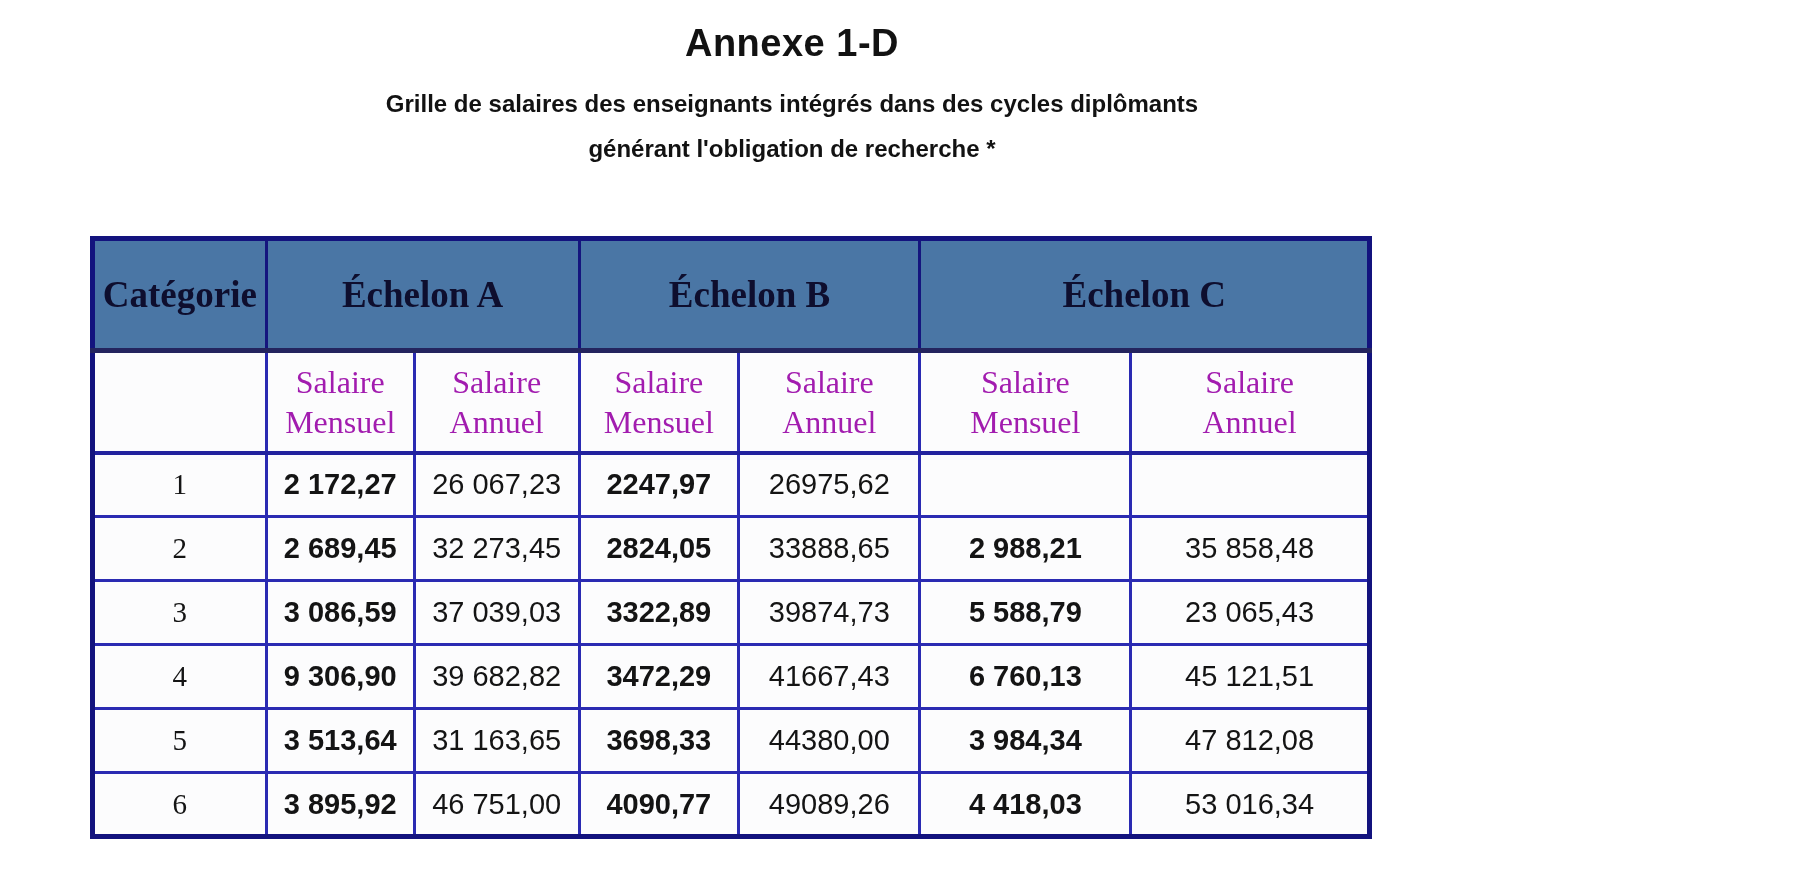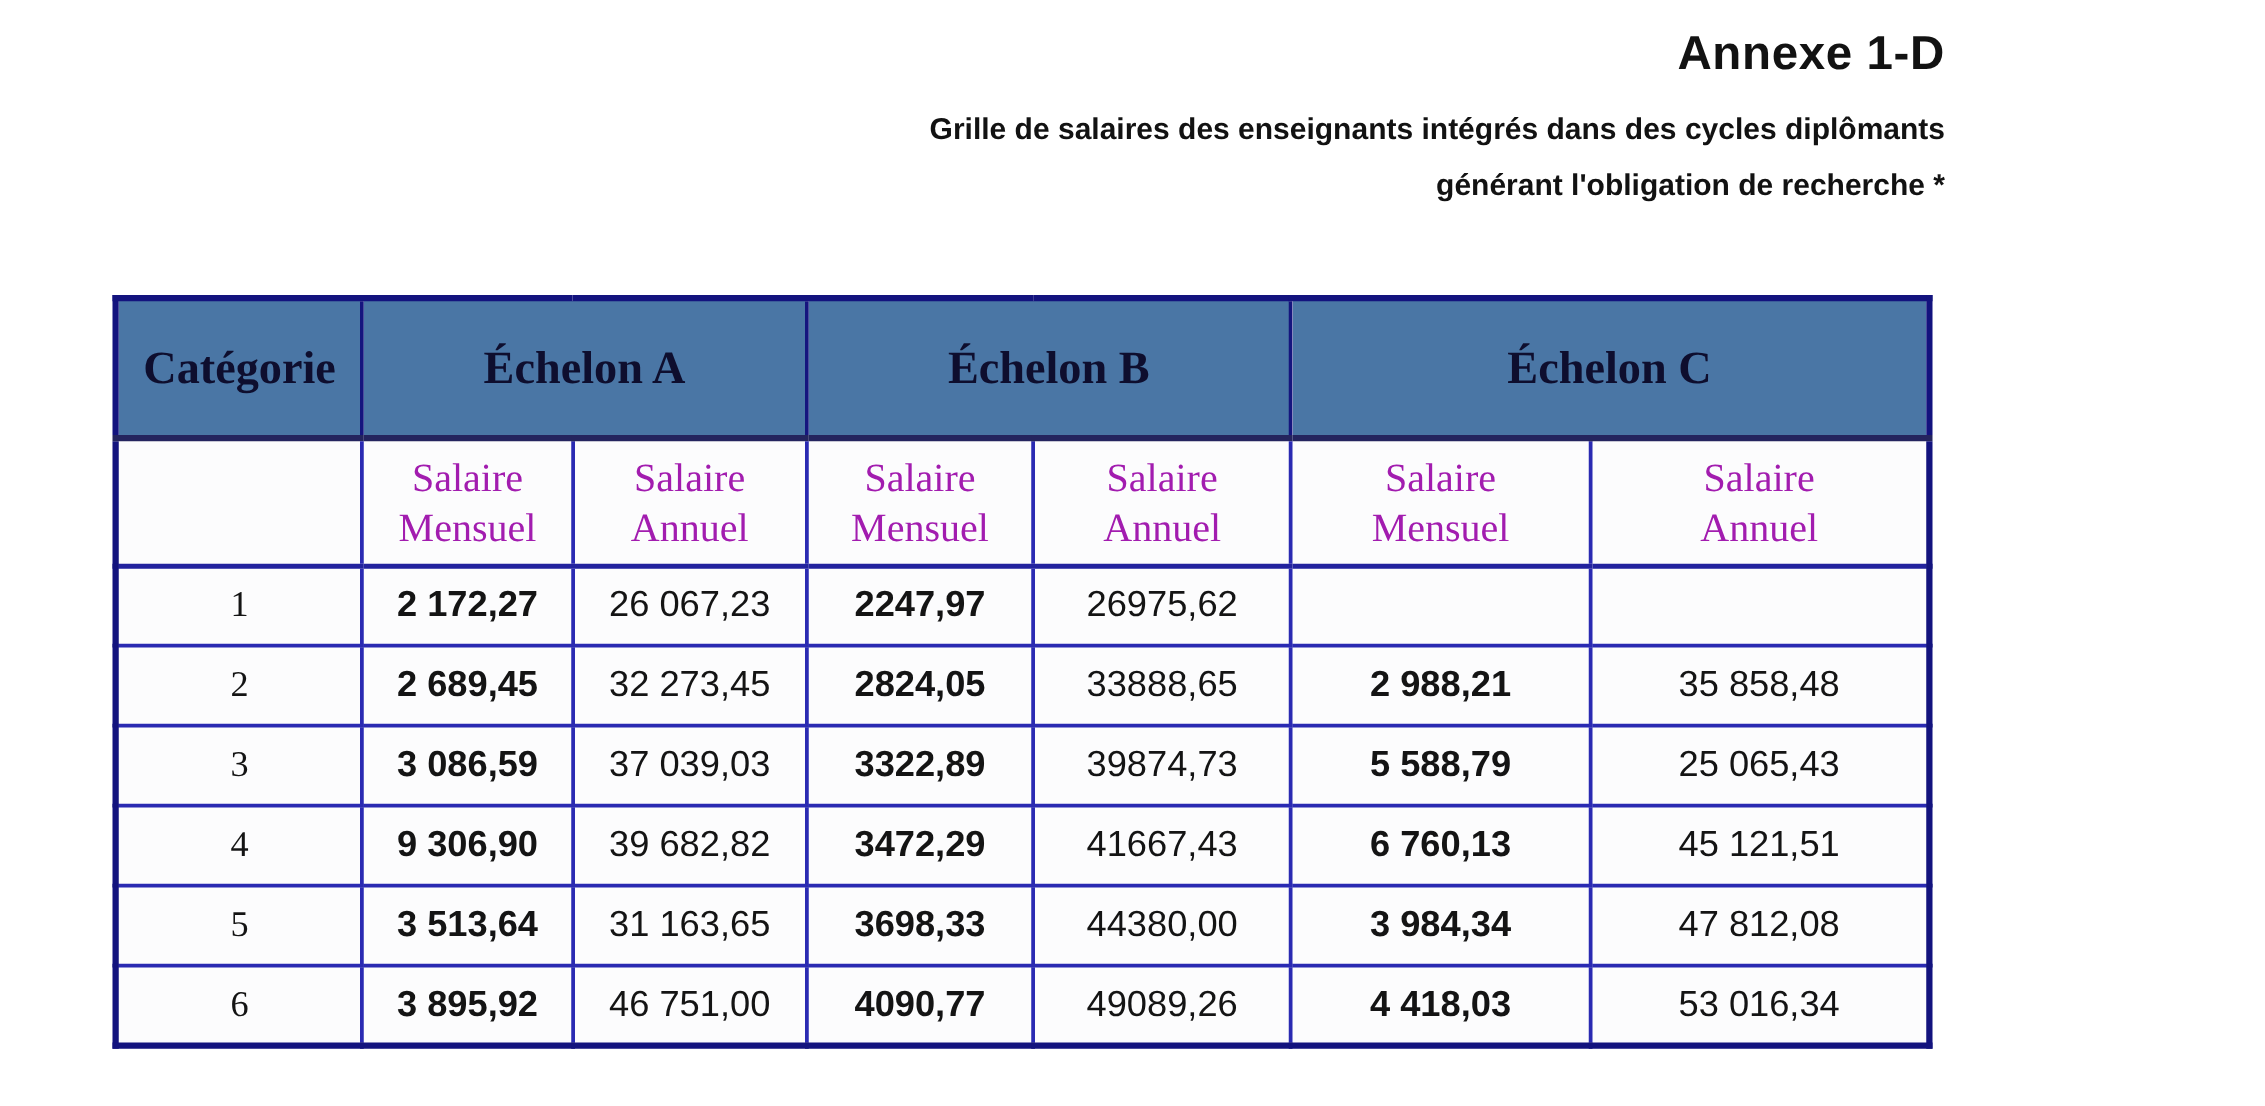--- a/index.html
+++ b/index.html
@@ -12,43 +12,43 @@
     width: 1812px;
     height: 885px;
     background: #ffffff;
     overflow: hidden;
     font-family: "Liberation Sans", sans-serif;
     color: #111111;
   }
   .title-block {
     position: absolute;
     top: 22px;
-    left: 4px;
+    left: 16px;
     width: 1552px;
-    text-align: right;
+    text-align: center;
   }
   .doc-title {
     font-size: 38px;
     font-weight: bold;
     color: #121212;
     margin: 0 0 16px 0;
     letter-spacing: 0.5px;
   }
   .doc-subtitle {
     font-size: 24px;
     font-weight: bold;
     color: #121212;
     line-height: 45px;
     margin: 0;
   }
   table.salary-grid {
     position: absolute;
     left: 90px;
     top: 236px;
-    width: 1456px;
+    width: 1282px;
     border-collapse: collapse;
     table-layout: fixed;
     border: 5px solid #13137e;
     background: #fbfbfc;
   }
   .salary-grid col.c-cat   { width: 13.6%; }
   .salary-grid col.c-am    { width: 11.6%; }
   .salary-grid col.c-aa    { width: 12.9%; }
   .salary-grid col.c-bm    { width: 12.5%; }
   .salary-grid col.c-ba    { width: 14.2%; }
@@ -183,21 +183,21 @@
         <td class="mensuel-cell">2 988,21</td>
         <td class="annuel-cell">35 858,48</td>
       </tr>
       <tr class="data-row">
         <td class="cat-cell">3</td>
         <td class="mensuel-cell">3 086,59</td>
         <td class="annuel-cell">37 039,03</td>
         <td class="mensuel-cell">3322,89</td>
         <td class="annuel-cell">39874,73</td>
         <td class="mensuel-cell">5 588,79</td>
-        <td class="annuel-cell">25 065,43</td>
+        <td class="annuel-cell">23 065,43</td>
       </tr>
       <tr class="data-row">
         <td class="cat-cell">4</td>
         <td class="mensuel-cell">9 306,90</td>
         <td class="annuel-cell">39 682,82</td>
         <td class="mensuel-cell">3472,29</td>
         <td class="annuel-cell">41667,43</td>
         <td class="mensuel-cell">6 760,13</td>
         <td class="annuel-cell">45 121,51</td>
       </tr>

